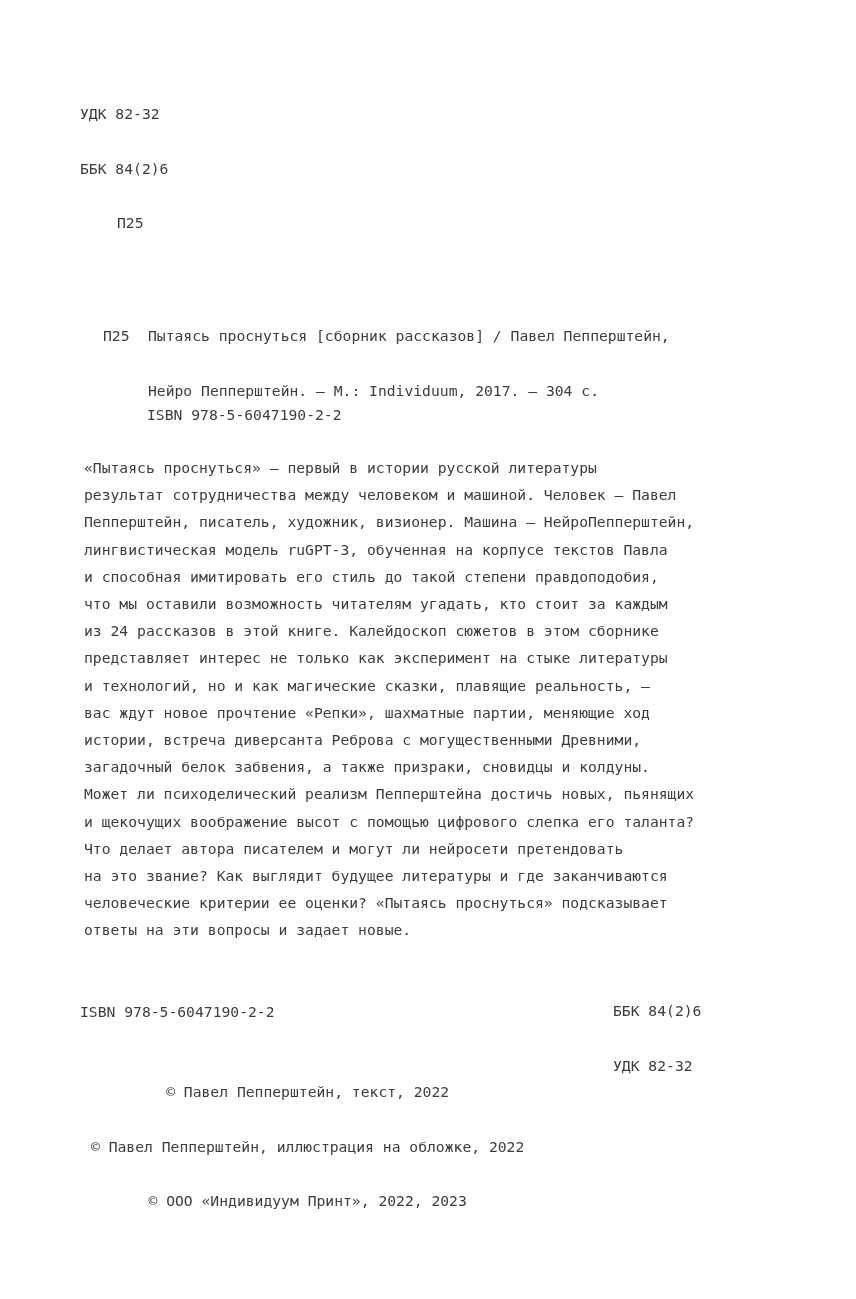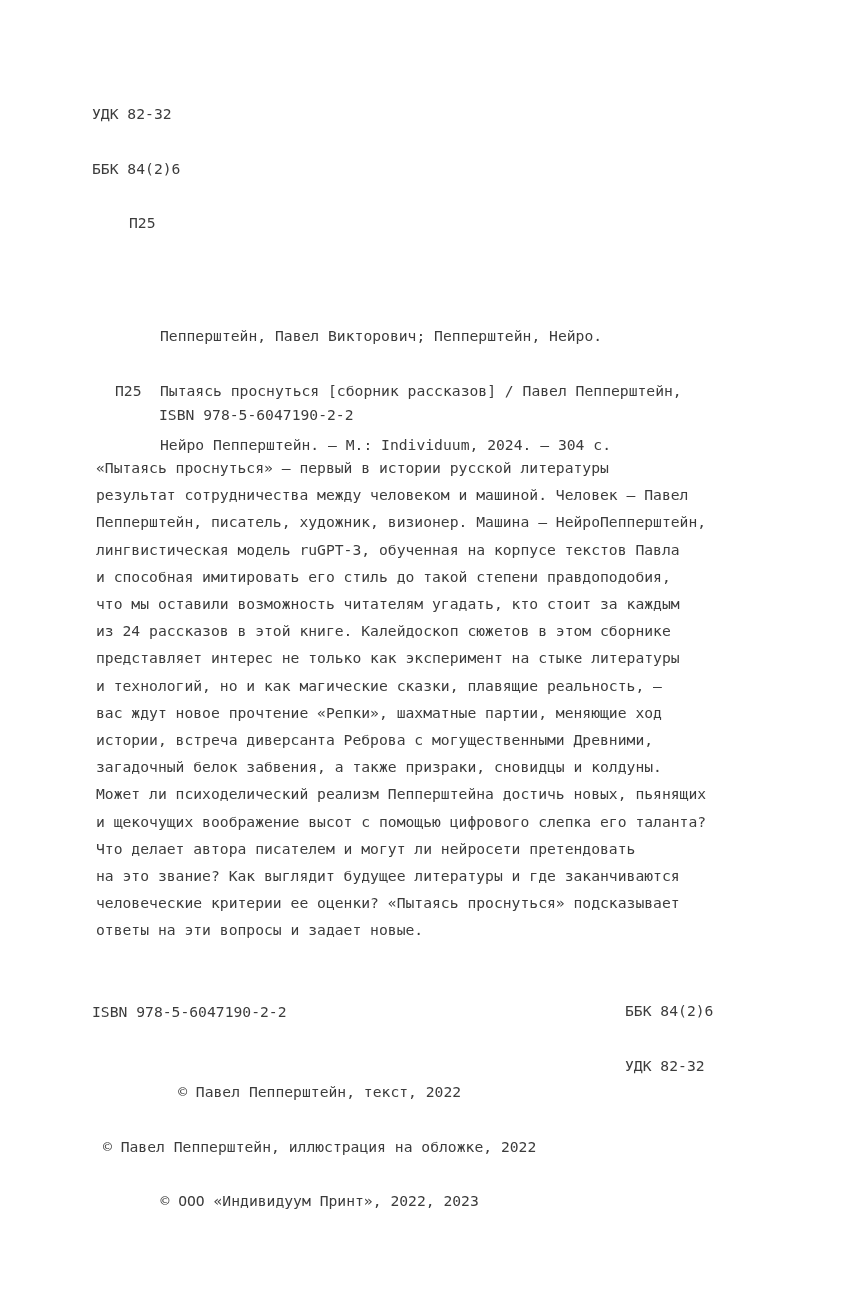--- a/index.html
+++ b/index.html
@@ -13,21 +13,20 @@
     overflow: hidden;
     position: relative;
     font-family: "DejaVu Sans Mono", "Liberation Mono", monospace;
     font-size: 14.7px;
     color: #3c3c3c;
   }
   .block {
     position: absolute;
     line-height: 27.2px;
     white-space: pre-line;
-    margin-left: 12px;
   }
   .codes-top    { top: 73px;   left: 80px;  }
   .biblio       { top: 295px;  left: 103px; }
   .isbn-top     { top: 401px;  left: 147px; }
   .annotation   { top: 454px;  left: 84px;  }
   .codes-bottom { top: 970px;  left: 613px; }
   .isbn-bottom  { top: 998px;  left: 80px;  }
   .copyright    { top: 1051px; left: 91px; text-align: center;  }
 
   .indent { padding-left: 45px; }
@@ -43,23 +42,22 @@
 
 <div>
 
   <div class="block codes-top">
     <div>УДК 82-32</div>
     <div>ББК 84(2)6</div>
     <div class="p25-indent">П25</div>
   </div>
 
   <div class="block biblio">
-    <div class="indent">Пепперштейн, Павел Викторович; Пепперштейн, Нейро.</div>
     <div><span class="bib-label">П25</span><span>Пытаясь проснуться [сборник рассказов] / Павел Пепперштейн,</span></div>
-    <div class="indent">Нейро Пепперштейн. — М.: Individuum, 2024. — 304 с.</div>
+    <div class="indent">Нейро Пепперштейн. — М.: Individuum, 2017. — 304 с.</div>
   </div>
 
   <div class="block isbn-top">ISBN 978-5-6047190-2-2</div>
 
   <div class="block annotation">«Пытаясь проснуться» — первый в истории русской литературы
 результат сотрудничества между человеком и машиной. Человек — Павел
 Пепперштейн, писатель, художник, визионер. Машина — НейроПепперштейн,
 лингвистическая модель ruGPT-3, обученная на корпусе текстов Павла
 и способная имитировать его стиль до такой степени правдоподобия,
 что мы оставили возможность читателям угадать, кто стоит за каждым

